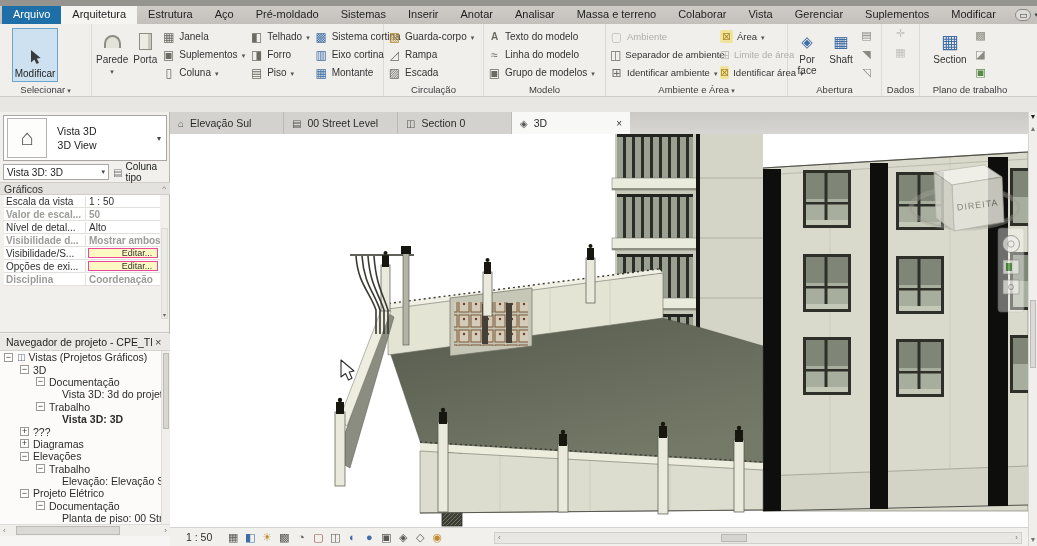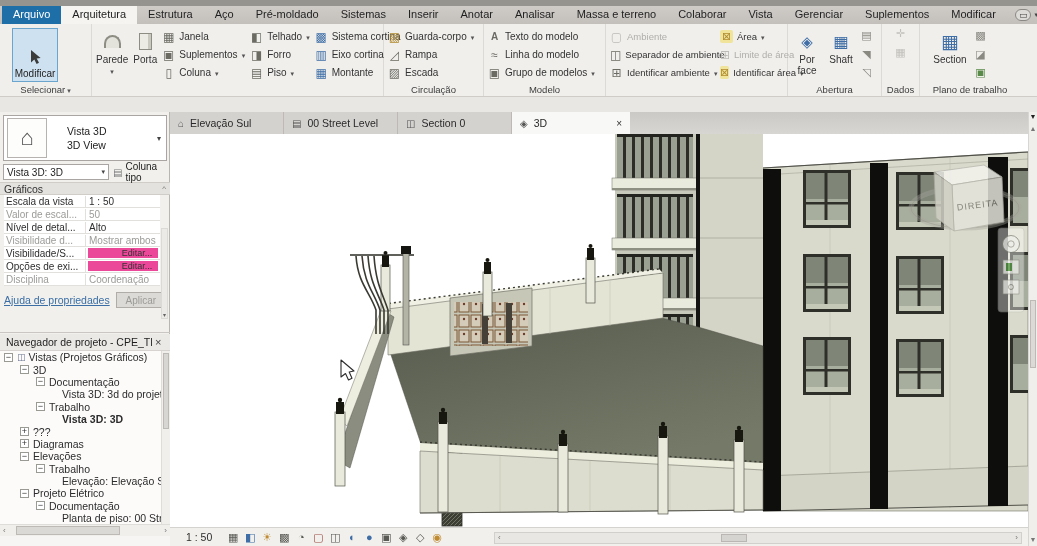--- a/index.html
+++ b/index.html
@@ -44,37 +44,37 @@
   .leftcol{position:absolute;left:0;top:0;width:170px;height:434px;background:#f1f0ed;border-right:1px solid #b9b6b2;}
 
   
   .pal-hdr{height:20px;background:#ebe9e6;border-bottom:1px solid #d6d3d0;display:flex;align-items:center;padding:0 6px;font-size:11px;color:#1e1e1e;}
   .pal-hdr .sp{flex:1;}
   .xic{width:14px;text-align:center;color:#444;font-size:11px;}
   .xic::after{content:"×";}
   .props{position:absolute;left:0;top:0;width:170px;height:221px;border-bottom:1px solid #c9c6c3;}
   .typesel{margin:3px;height:46px;background:#fff;border:1px solid #a8a5a2;display:flex;align-items:center;position:relative;}
   .typesel .tbox{width:40px;height:40px;margin-left:3px;border:1px solid #b5b2af;display:flex;align-items:center;justify-content:center;font-size:22px;color:#555;background:#fdfdfc;}
-  .typesel .tt{margin-left:20px;font-size:10.5px;color:#222;line-height:14px;}
+  .typesel .tt{margin-left:10px;font-size:10.5px;color:#222;line-height:14px;text-align:right;}
   .typesel .car{position:absolute;right:5px;top:18px;font-size:8px;color:#444;}
   .typesel .car::after{content:"▾";}
   .selrow{display:flex;margin:1px 3px 2px 3px;height:16px;gap:4px;align-items:center;}
   .combo{flex:0 0 106px;height:16px;background:#fff;border:1px solid #a8a5a2;font-size:10px;display:flex;align-items:center;padding:0 3px;color:#222;}
   .combo .sp{flex:1;}
   .combo::after{content:"▾";font-size:7px;color:#444;}
   .edittype{display:flex;align-items:center;gap:3px;font-size:10px;color:#222;}
   .edittype .eicon{font-size:10px;color:#777;}
   .sect{height:13px;background:#e4e2df;border-top:1px solid #d0cdc9;border-bottom:1px solid #d0cdc9;font-size:10.5px;color:#333;display:flex;align-items:center;padding:0 4px;}
   .sect .sp{flex:1;}
   .sect .up{font-size:8px;color:#777;}
   .prow{display:flex;height:13px;border-bottom:1px solid #e2e0dd;background:#fff;margin:0 10px 0 4px;font-size:10px;align-items:center;}
   .prow .nm{flex:0 0 82px;padding-left:2px;border-right:1px solid #e2e0dd;color:#2e2e2e;overflow:hidden;white-space:nowrap;}
   .prow .vl{flex:1;padding-left:3px;color:#2e2e2e;overflow:hidden;white-space:nowrap;}
-  .prow .vl.gray,.prow .nm.gray{color:#9b9b98;}
-  .prow .btn{flex:1;margin:1px 2px;height:10px;background:#fef9c3;border:5px solid #ec4899;font-size:9px;color:#333;display:flex;align-items:center;justify-content:center;line-height:9px;padding-left:28px;}
+  .prow .vl.gray,.prow .nm.gray{color:#9b9b98;font-weight:bold;}
+  .prow .btn{flex:1;margin:1px 2px;height:10px;background:#fef9c3;border:1px solid #ec4899;font-size:9px;color:#333;display:flex;align-items:center;justify-content:center;line-height:9px;padding-left:28px;}
   .pscroll{position:absolute;right:2px;top:116px;width:7px;height:91px;background:#eceae7;border:1px solid #dcdad6;}
   .pscroll .dn{position:absolute;bottom:0;left:0;width:100%;text-align:center;font-size:6px;color:#666;}
   .pfoot{display:flex;align-items:center;margin-top:6px;padding:0 4px;gap:6px;}
   .helplink{font-size:10.5px;color:#3a6ea5;text-decoration:underline;white-space:nowrap;}
   .applybtn{margin-left:auto;width:56px;height:16px;background:#dcdad7;border:1px solid #b0ada9;color:#9b9b98;font-size:10px;display:flex;align-items:center;justify-content:center;}
 
   
   .browser{position:absolute;left:0;top:222px;width:170px;height:212px;background:#f6f5f3;}
   .tree{position:relative;height:173px;overflow:hidden;background:#fcfbfa;}
   .trow{height:12.4px;display:flex;align-items:center;font-size:10.5px;color:#2c2c2c;white-space:nowrap;}
@@ -302,20 +302,24 @@
               <span class="sic">⊞</span>
               <span>Limite de área</span>
             </div>
           <div class="rb-small amber" style="font-size:9.5px;">
               <span class="sic">⊠</span>
               <span>Identificar área</span>
               <span class="cv"></span>
             </div>
         </div>
       </div>
+      <div class="plabel">
+          <span>Ambiente e Área</span>
+          <span class="cv"></span>
+        </div>
     </div>
 
     <div class="panel" style="width:94px;">
       <div class="pcontent" style="gap:3px;">
         <div class="rb-big" style="width:30px;">
           <div class="bic" style="color:#3f6ea6;font-size:15px;">◈</div>
           <span>Por face</span>
         </div>
         <div class="rb-big" style="width:32px;">
           <div class="bic" style="color:#3f6ea6;font-size:16px;">▦</div>
@@ -414,24 +418,20 @@
             <span class="btn">Editar...</span>
           </div>
         <div class="prow">
             <span class="nm gray">Disciplina</span>
             <span class="vl gray">Coordenação</span>
           </div>
         <div class="pscroll">
             <span class="dn">▾</span>
           </div>
 
-        <div class="pfoot">
-          <span class="helplink">Ajuda de propriedades</span>
-          <span class="applybtn">Aplicar</span>
-        </div>
       </div>
 
       <div class="browser">
         <div class="pal-hdr" style="height:17px;font-size:10.5px;">
           <span style="white-space:nowrap;overflow:hidden;">Navegador de projeto - CPE_TEMP...</span>
             <span class="sp"></span>
           <span class="xic"></span>
         </div>
         <div class="tree">
           <div class="trow" style="padding-left:4px;">

